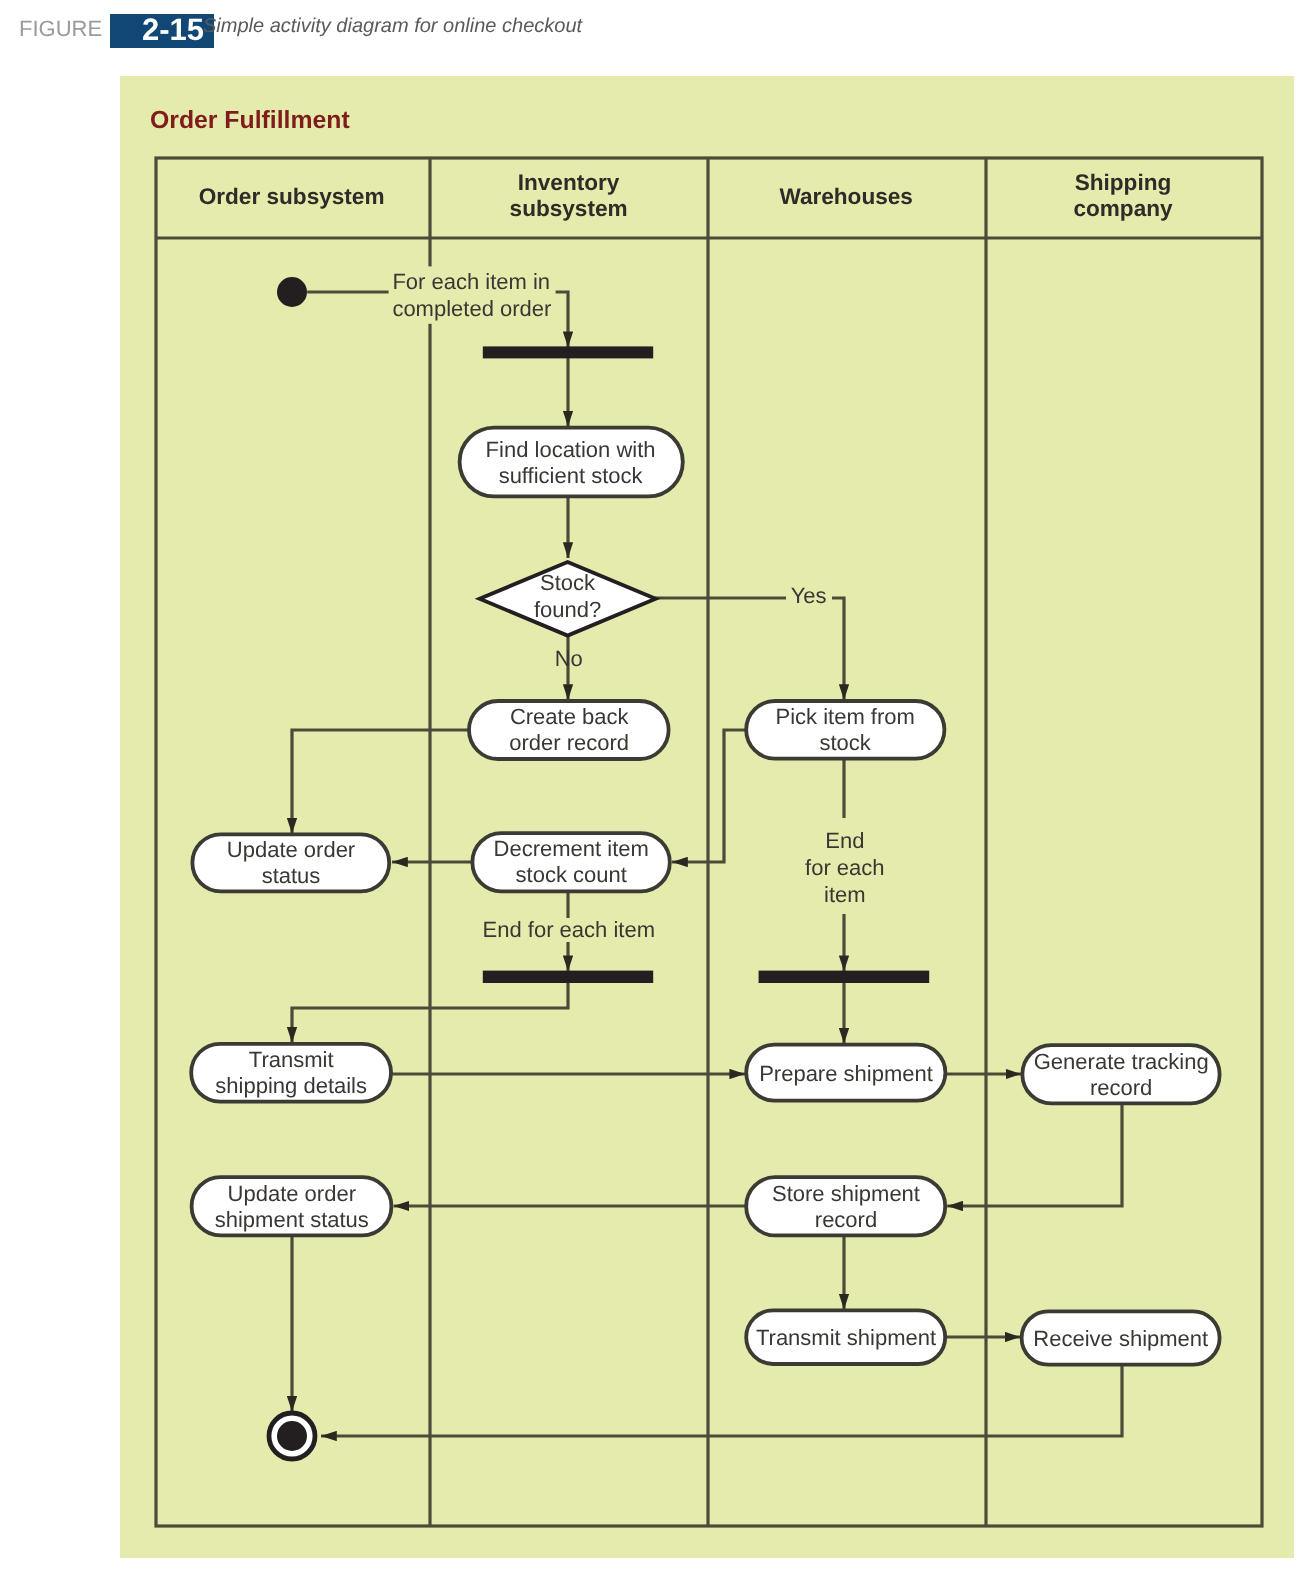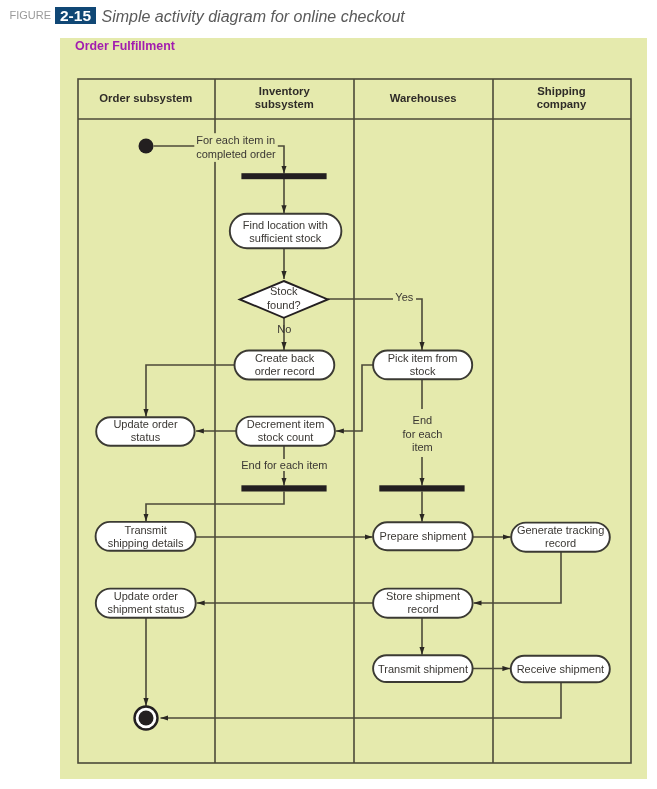--- a/index.html
+++ b/index.html
@@ -1,24 +1,24 @@
 <!DOCTYPE html>
 <html><head>
 <meta charset="utf-8">
 <title>Figure 2-15</title>
 <style>
   html,body{margin:0;padding:0;}
   body{width:657px;height:789px;background:#ffffff;font-family:"Liberation Sans",sans-serif;overflow:hidden;}
   #page{position:relative;width:657px;height:725px;}
   .fig-header{position:absolute;left:0;top:0;width:657px;height:38px;}
   .fig-word{position:absolute;left:9.5px;top:9px;font-size:11px;color:#9a9a9a;font-family:"Liberation Sans",sans-serif;}
-  .fig-num{position:absolute;left:55px;top:7px;width:41px;height:17px;background:#104775;color:#fff;font-size:15.5px;font-weight:bold;text-align:center;line-height:17.4px;}
-  .fig-cap{position:absolute;left:101.5px;top:8px;font-size:16px;font-style:italic;color:#5a5a5a;}
+  .fig-num{position:absolute;left:55px;top:7px;width:41px;height:17px;background:#104775;color:#fff;font-size:15.5px;font-weight:bold;text-align:center;line-height:17.4px;padding-left:11px;}
+  .fig-cap{position:absolute;left:101.5px;top:8px;font-size:10px;font-style:italic;color:#5a5a5a;}
   #green{position:absolute;left:60px;top:38px;width:587px;height:741px;background:#e5eaad;}
-  #title{position:absolute;left:15px;top:0;font-size:12.4px;line-height:16px;font-weight:bold;color:#a21caf;}
+  #title{position:absolute;left:15px;top:14px;font-size:12.4px;line-height:16px;font-weight:bold;color:#7f1d1d;}
   #diagram{position:absolute;left:0;top:0;}
 </style>
 </head>
 <body>
 
 <div id="page">
   <div class="fig-header">
     <span class="fig-word">FIGURE</span>
     <span class="fig-num">2-15</span>
     <span class="fig-cap">Simple activity diagram for online checkout</span>

